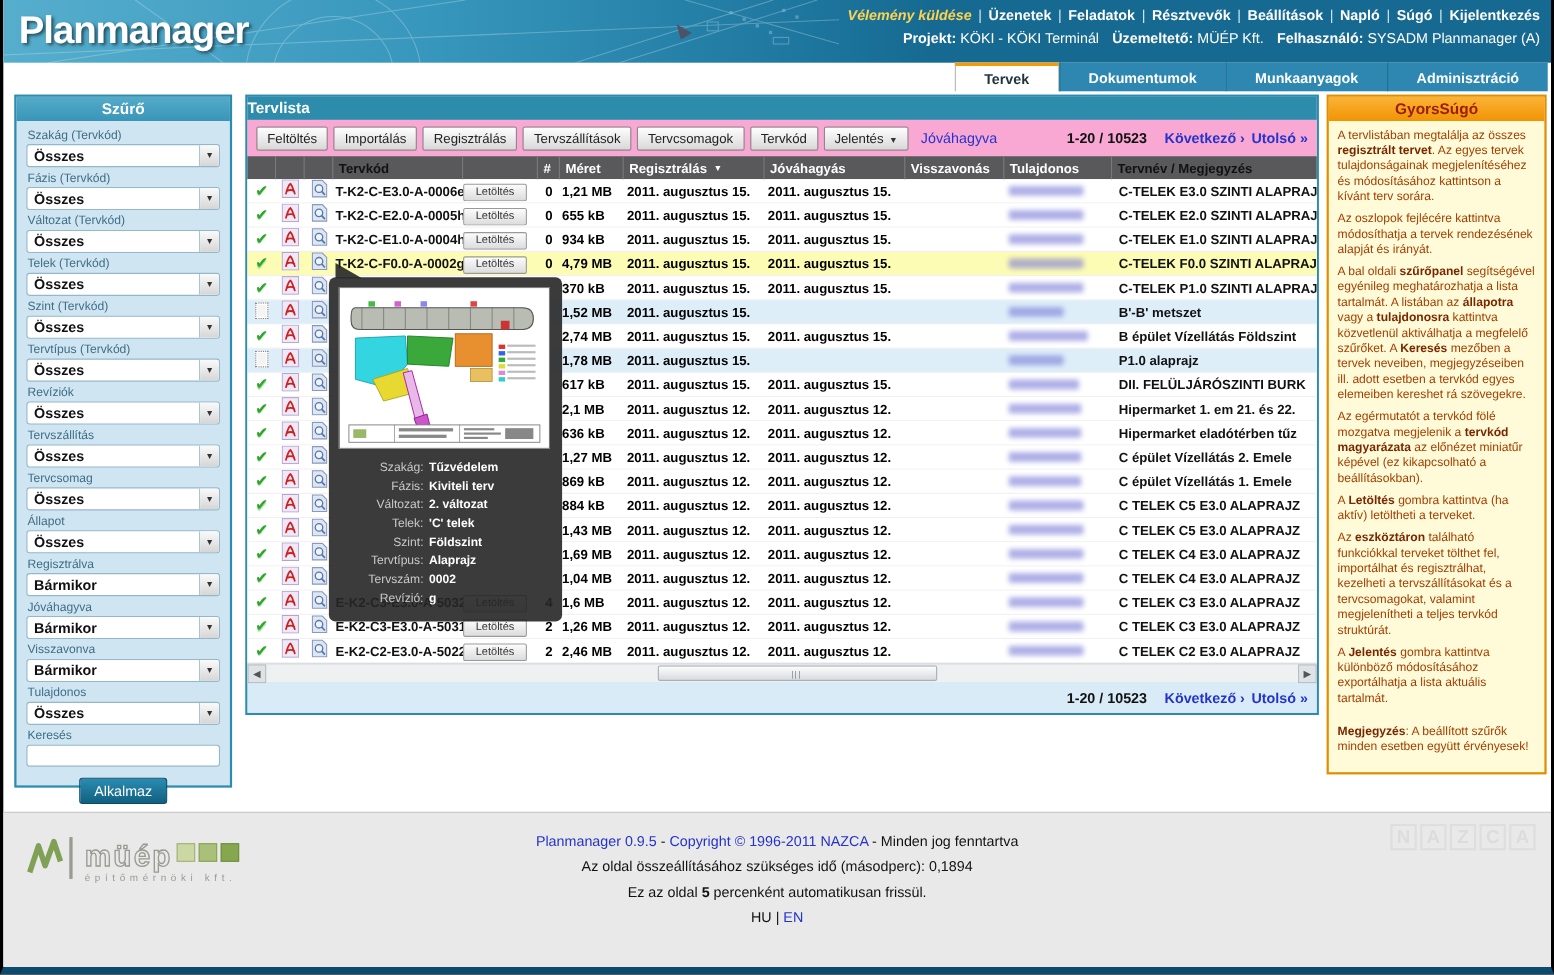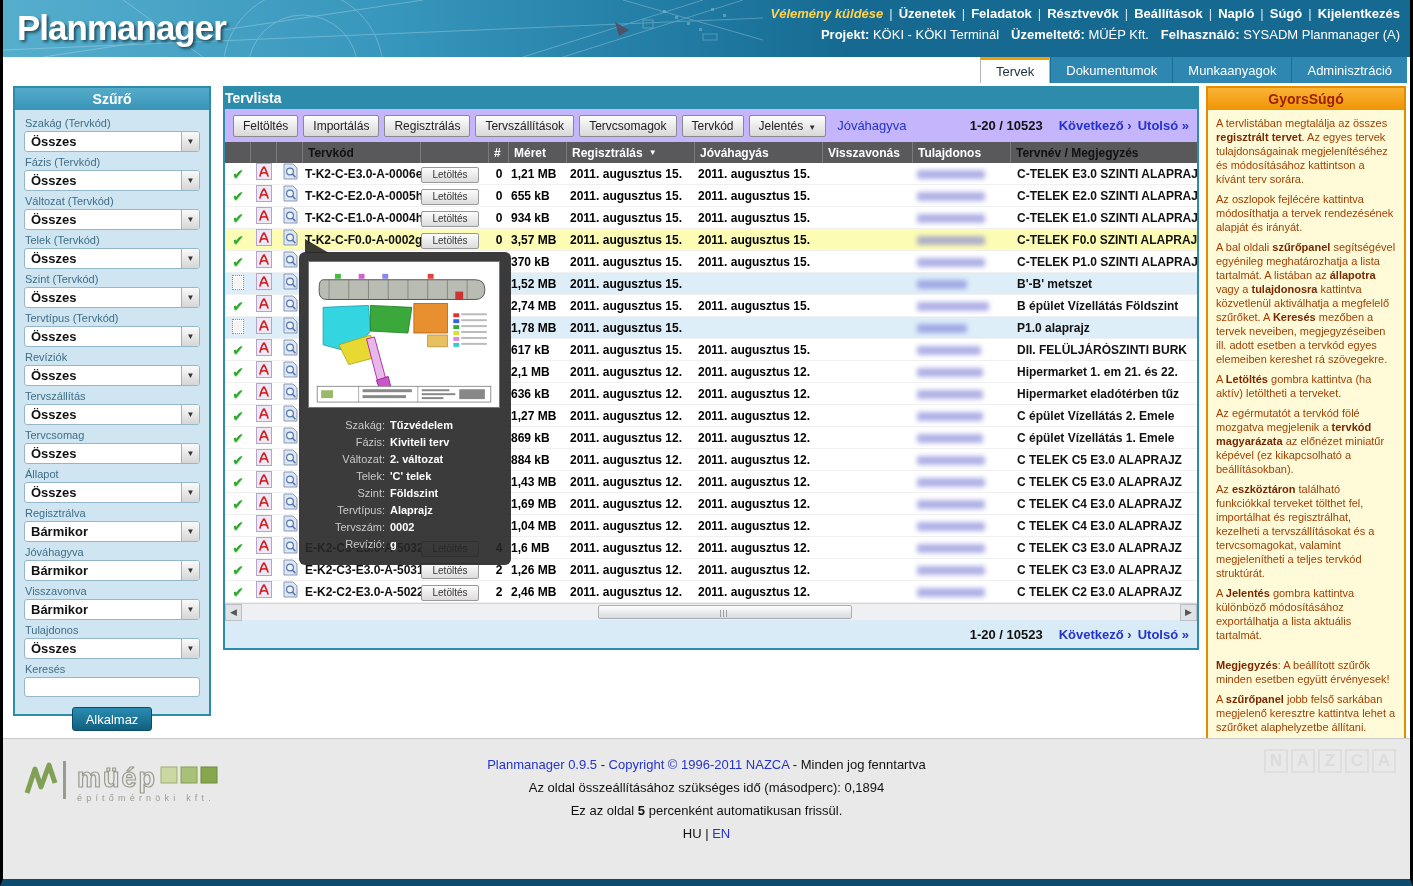--- a/index.html
+++ b/index.html
@@ -16,21 +16,21 @@
              letter-spacing:-1px;text-shadow:2px 2px 3px rgba(0,0,0,.55);}
   .menu-line1{position:absolute;right:10px;top:6px;font-size:13px;font-weight:bold;color:#fff;white-space:nowrap;}
   .menu-line1 .mlink{color:#fff;cursor:pointer;}
   .menu-line1 .feedback{color:#ffd34e;font-style:italic;}
   .menu-line1 .sep{color:#cfe6f2;margin:0 6px;font-weight:normal;}
   .menu-line2{position:absolute;right:10px;top:27px;font-size:13px;color:#fff;white-space:nowrap;}
   .menu-line2 b{font-weight:bold;}
   .menu-line2 .pair{margin-left:12px;}
   
   .tabrow{position:absolute;right:3px;top:57px;height:26px;display:flex;}
-  .tab{height:26px;display:flex;align-items:center;padding:0 15px;font-size:13px;font-weight:normal;
+  .tab{height:26px;display:flex;align-items:center;padding:0 26px;font-size:13px;font-weight:bold;
        color:#fff;background:#2d87b0;border-left:1px solid #196f96;cursor:pointer;}
   .tab.active{background:#fff;color:#20333e;border-top:3px solid #f59d00;border-left:1px solid #b5b5b5;
        border-right:1px solid #b5b5b5;padding-top:0;}
 
   
   .fpanel{position:absolute;left:10px;top:86px;width:198px;height:630px;
           border:2px solid #2d8cab;background:#cfe6f2;}
   .fpanel-title{height:22px;background:linear-gradient(#55abc9,#3995b8);color:#fff;font-weight:bold;
           font-size:14px;text-align:center;line-height:22px;}
   .fbody{padding:7px 9px 0 9px;}
@@ -42,21 +42,21 @@
           border-radius:0 2px 2px 0;font-size:8px;color:#333;display:flex;align-items:center;justify-content:center;}
   .fsearch input{width:100%;height:20px;border:1px solid #94b8ca;border-radius:3px;font-size:12px;padding:0 5px;
           font-family:"Liberation Sans",sans-serif;}
   .fapply{margin:10px auto 0 auto;display:block;width:80px;height:24px;
           background:linear-gradient(#2a8cb2,#10607f);border:1px solid #0b4b66;border-radius:3px;
           color:#fff;font-size:13px;cursor:pointer;font-family:"Liberation Sans",sans-serif;}
 
   
   .lpanel{position:absolute;left:220px;top:86px;width:976px;border:2px solid #2d8cab;background:#d8ebf6;}
   .lpanel-title{height:21px;background:#2d8cab;color:#fff;font-weight:bold;font-size:14px;text-align:left;line-height:21px;}
-  .ltoolbar{height:33px;display:flex;align-items:center;padding:0 8px;background:#c4b5fd;}
+  .ltoolbar{height:33px;display:flex;align-items:center;padding:0 8px;background:#f9a8d4;}
   .tbtn{height:22px;margin-right:5px;padding:0 9px;font-size:12px;color:#222;
         background:linear-gradient(#fefefe,#d8d8d8);border:1px solid #8a8a8a;border-radius:2px;
         cursor:pointer;font-family:"Liberation Sans",sans-serif;white-space:nowrap;}
   .tbtn .dd{font-size:8px;margin-left:5px;color:#333;}
   .linkblue{color:#2433cc;font-size:13px;cursor:pointer;white-space:nowrap;}
   .ltoolbar .refresh{margin-left:6px;}
   .pag{margin-left:auto;font-size:13px;white-space:nowrap;}
   .pag .range{font-weight:bold;color:#111;margin-right:10px;}
   .pag .plink{color:#2433cc;font-weight:bold;cursor:pointer;margin-left:6px;}
 
@@ -376,21 +376,21 @@
                 <path d="M4 13 C5 9 6.5 5 8 4 C9.5 5 10 8 12 13 M5 10.5 C7 9.5 9.5 9.5 11.5 10.8" fill="none" stroke="#d02020" stroke-width="1.6" stroke-linecap="round"></path>
               </svg></span></div>
           <div class="cell c-i3"><span><svg width="15" height="17" viewBox="0 0 15 17">
                 <path d="M1 1 L10 1 L14 5 L14 16 L1 16 Z" fill="#dde6f2" stroke="#8899bb"></path>
                 <circle cx="7" cy="8.5" r="3.4" fill="#eef4fa" stroke="#5577aa" stroke-width="1.2"></circle>
                 <line x1="9.4" y1="11" x2="12.4" y2="14.2" stroke="#5577aa" stroke-width="1.6"></line>
               </svg></span></div>
           <div class="cell c-code">T-K2-C-F0.0-A-0002g</div>
           <div class="cell c-dl"><button class="dlbtn">Letöltés</button></div>
           <div class="cell c-n">0</div>
-          <div class="cell c-size">3,57 MB</div>
+          <div class="cell c-size">4,79 MB</div>
           <div class="cell c-reg">2011. augusztus 15.</div>
           <div class="cell c-app">2011. augusztus 15.</div>
           <div class="cell c-rev"></div>
           <div class="cell c-own"><span class="blurname" style="width: 68px;"></span></div>
           <div class="cell c-name">C-TELEK F0.0 SZINTI ALAPRAJZ</div>
         </div>
         <div class="trow">
           <div class="cell c-i1"><span class="check">✔</span></div>
           <div class="cell c-i2"><span><svg width="16" height="17" viewBox="0 0 16 17">
                 <rect x="0.5" y="0.5" width="15" height="16" fill="#efe9f7" stroke="#b5a3cf"></rect>
@@ -834,26 +834,25 @@
         </div>
       </div>
   </div>
 
   <div class="hpanel">
     <div class="hpanel-title">GyorsSúgó</div>
     <div class="hbody" id="help-body">
         <p><span>A tervlistában megtalálja az összes </span><b>regisztrált tervet</b><span>. Az egyes tervek tulajdonságainak megjelenítéséhez és módosításához kattintson a kívánt terv sorára.</span></p>
         <p><span>Az oszlopok fejlécére kattintva módosíthatja a tervek rendezésének alapját és irányát.</span></p>
         <p><span>A bal oldali </span><b>szűrőpanel</b><span> segítségével egyénileg meghatározhatja a lista tartalmát. A listában az </span><b>állapotra</b><span> vagy a </span><b>tulajdonosra</b><span> kattintva közvetlenül aktiválhatja a megfelelő szűrőket. A </span><b>Keresés</b><span> mezőben a tervek neveiben, megjegyzéseiben ill. adott esetben a tervkód egyes elemeiben kereshet rá szövegekre.</span></p>
+        <p><span>Az egérmutatót a tervkód fölé mozgatva megjelenik a </span><b>tervkód magyarázata</b><span> az előnézet miniatűr képével (ez kikapcsolható a beállításokban).</span></p>
         <p><span>A </span><b>Letöltés</b><span> gombra kattintva (ha aktív) letöltheti a terveket.</span></p>
-        <p><span>Az egérmutatót a tervkód fölé mozgatva megjelenik a </span><b>tervkód magyarázata</b><span> az előnézet miniatűr képével (ez kikapcsolható a beállításokban).</span></p>
         <p><span>Az </span><b>eszköztáron</b><span> található funkciókkal terveket tölthet fel, importálhat és regisztrálhat, kezelheti a tervszállításokat és a tervcsomagokat, valamint megjelenítheti a teljes tervkód struktúrát.</span></p>
         <p><span>A </span><b>Jelentés</b><span> gombra kattintva különböző módosításához exportálhatja a lista aktuális tartalmát.</span></p>
         <p class="gap"><span></span><b>Megjegyzés</b><span>: A beállított szűrők minden esetben együtt érvényesek!</span></p>
-        <p><span>A </span><b>szűrőpanel</b><span> jobb felső sarkában megjelenő keresztre kattintva lehet a szűrőket alaphelyzetbe állítani.</span></p>
       </div>
   </div>
 
   <div class="footer">
     <div class="muep">
       <svg width="200" height="56" viewBox="0 0 200 56">
         <path d="M8 40 L16 16 L22 34 L30 12 L36 30" fill="none" stroke="#7fa055" stroke-width="5" stroke-linejoin="round"></path>
         <rect x="44" y="8" width="3" height="38" fill="#9a9a92"></rect>
         <text x="58" y="34" font-family="Liberation Sans, sans-serif" font-size="27" font-weight="bold" fill="none" stroke="#9a9a90" stroke-width="1.2" letter-spacing="2">müép</text>
         <rect x="142" y="14" width="16" height="16" fill="#ccd8a4" stroke="#9fae72"></rect>

